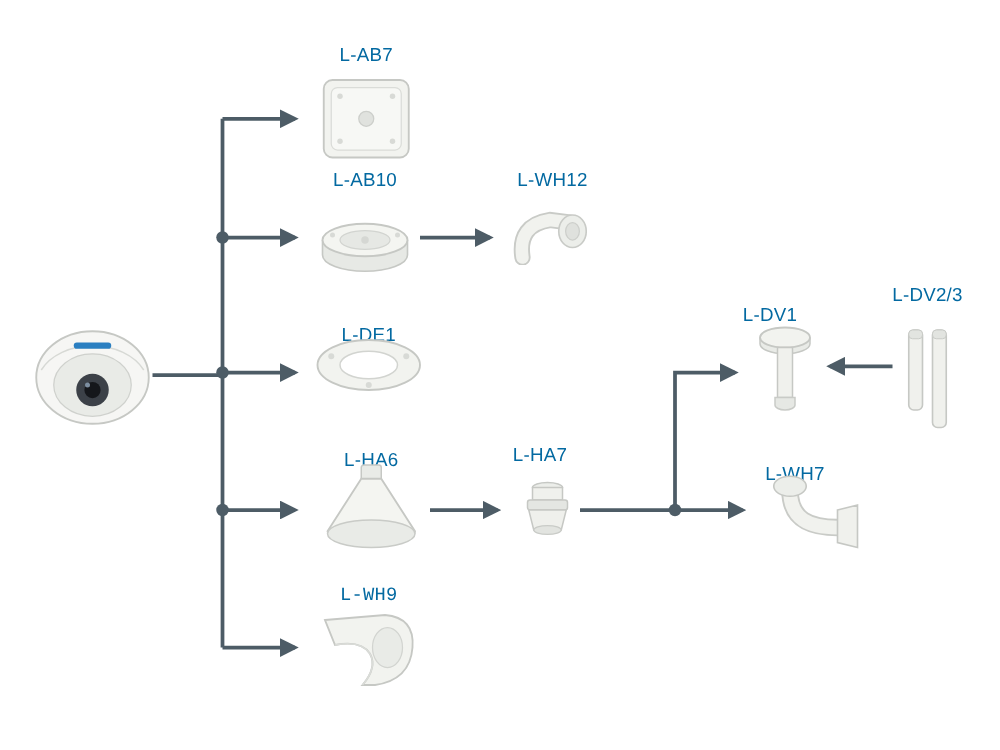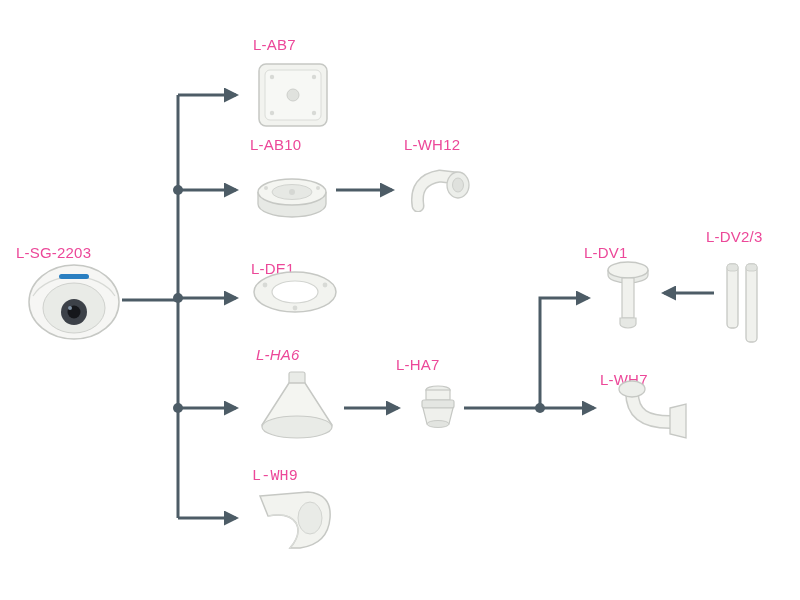--- a/index.html
+++ b/index.html
@@ -19,22 +19,22 @@
   .connectors path.line {
     fill: none;
     stroke: #4d5c66;
     stroke-width: 3;
   }
   .connectors circle.junction-dot { fill: #4d5c66; }
   .label {
     position: absolute;
     font-size: 15px;
     line-height: 18px;
-    color: #ec4899;
-    text-align: left;
+    color: #0369a1;
+    text-align: center;
     letter-spacing: 0.2px;
   }
   .art { position: absolute; }
 </style>
 </head>
 <body>
 
 <div class="canvas">
 
   <svg class="connectors" viewBox="0 0 800 600" aria-hidden="true">
@@ -54,21 +54,20 @@
     <path class="line" d="M344,408 L398,408" marker-end="url(#arrow)"></path>
     <path class="line" d="M464,408 L594,408" marker-end="url(#arrow)"></path>
     <path class="line" d="M540,408 L540,298 L588,298" marker-end="url(#arrow)"></path>
     <path class="line" d="M714,293 L664,293" marker-end="url(#arrow)"></path>
     <circle class="junction-dot" cx="178" cy="190" r="5"></circle>
     <circle class="junction-dot" cx="178" cy="298" r="5"></circle>
     <circle class="junction-dot" cx="178" cy="408" r="5"></circle>
     <circle class="junction-dot" cx="540" cy="408" r="5"></circle>
   </svg>
 
-  <div class="label" style="left:16px; top:244px; width:116px;">L-SG-2203</div>
   <svg class="art" style="left:26px; top:262px;" width="96" height="78" viewBox="0 0 96 78">
     <ellipse cx="48" cy="40" rx="45" ry="37" fill="#f6f6f4" stroke="#c6c8c4" stroke-width="1.5"></ellipse>
     <path d="M7,34 A45,33 0 0 1 89,34" fill="none" stroke="#d7d9d5" stroke-width="1.2"></path>
     <ellipse cx="48" cy="46" rx="31" ry="25" fill="#e9ebe7" stroke="#cfd1cd" stroke-width="1"></ellipse>
     <circle cx="48" cy="50" r="13" fill="#3c4148"></circle>
     <circle cx="48" cy="50" r="6.5" fill="#15171b"></circle>
     <circle cx="44" cy="46" r="2" fill="#7d8ea0"></circle>
     <rect x="33" y="12" width="30" height="5" rx="2.5" fill="#2a7fc1"></rect>
   </svg>
 
@@ -103,21 +102,21 @@
 
   <div class="label" style="left:251px; top:260px; width:88px;">L-DE1</div>
   <svg class="art" style="left:251px; top:266px;" width="88" height="52" viewBox="0 0 88 52">
     <ellipse cx="44" cy="26" rx="41" ry="20" fill="#f2f3ef" stroke="#c6c8c4" stroke-width="1.5"></ellipse>
     <ellipse cx="44" cy="26" rx="23" ry="11" fill="#ffffff" stroke="#d2d4d0" stroke-width="1.2"></ellipse>
     <circle cx="14" cy="19" r="2.4" fill="#d8dad6"></circle>
     <circle cx="74" cy="19" r="2.4" fill="#d8dad6"></circle>
     <circle cx="44" cy="42" r="2.4" fill="#d8dad6"></circle>
   </svg>
 
-  <div class="label" style="left:256px; top:346px; width:82px;font-style:italic;">L-HA6</div>
+  <div class="label" style="left:256px; top:360px; width:82px;">L-HA6</div>
   <svg class="art" style="left:256px; top:370px;" width="82" height="72" viewBox="0 0 82 72">
     <rect x="33" y="2" width="16" height="13" rx="2" fill="#e9ebe7" stroke="#c6c8c4" stroke-width="1.2"></rect>
     <path d="M33,13 L6,55 A35,11 0 0 0 76,55 L49,13 Z" fill="#f4f5f1" stroke="#c6c8c4" stroke-width="1.5"></path>
     <ellipse cx="41" cy="57" rx="35" ry="11" fill="#e9ebe7" stroke="#c9cbc7" stroke-width="1.2"></ellipse>
   </svg>
 
   <div class="label" style="left:396px; top:356px; width:72px;">L-HA7</div>
   <svg class="art" style="left:414px; top:382px;" width="48" height="48" viewBox="0 0 48 48">
     <ellipse cx="24" cy="8" rx="12" ry="4" fill="#eceeea" stroke="#c6c8c4" stroke-width="1.2"></ellipse>
     <rect x="12" y="8" width="24" height="10" fill="#f0f1ed" stroke="#c6c8c4" stroke-width="1.2"></rect>

